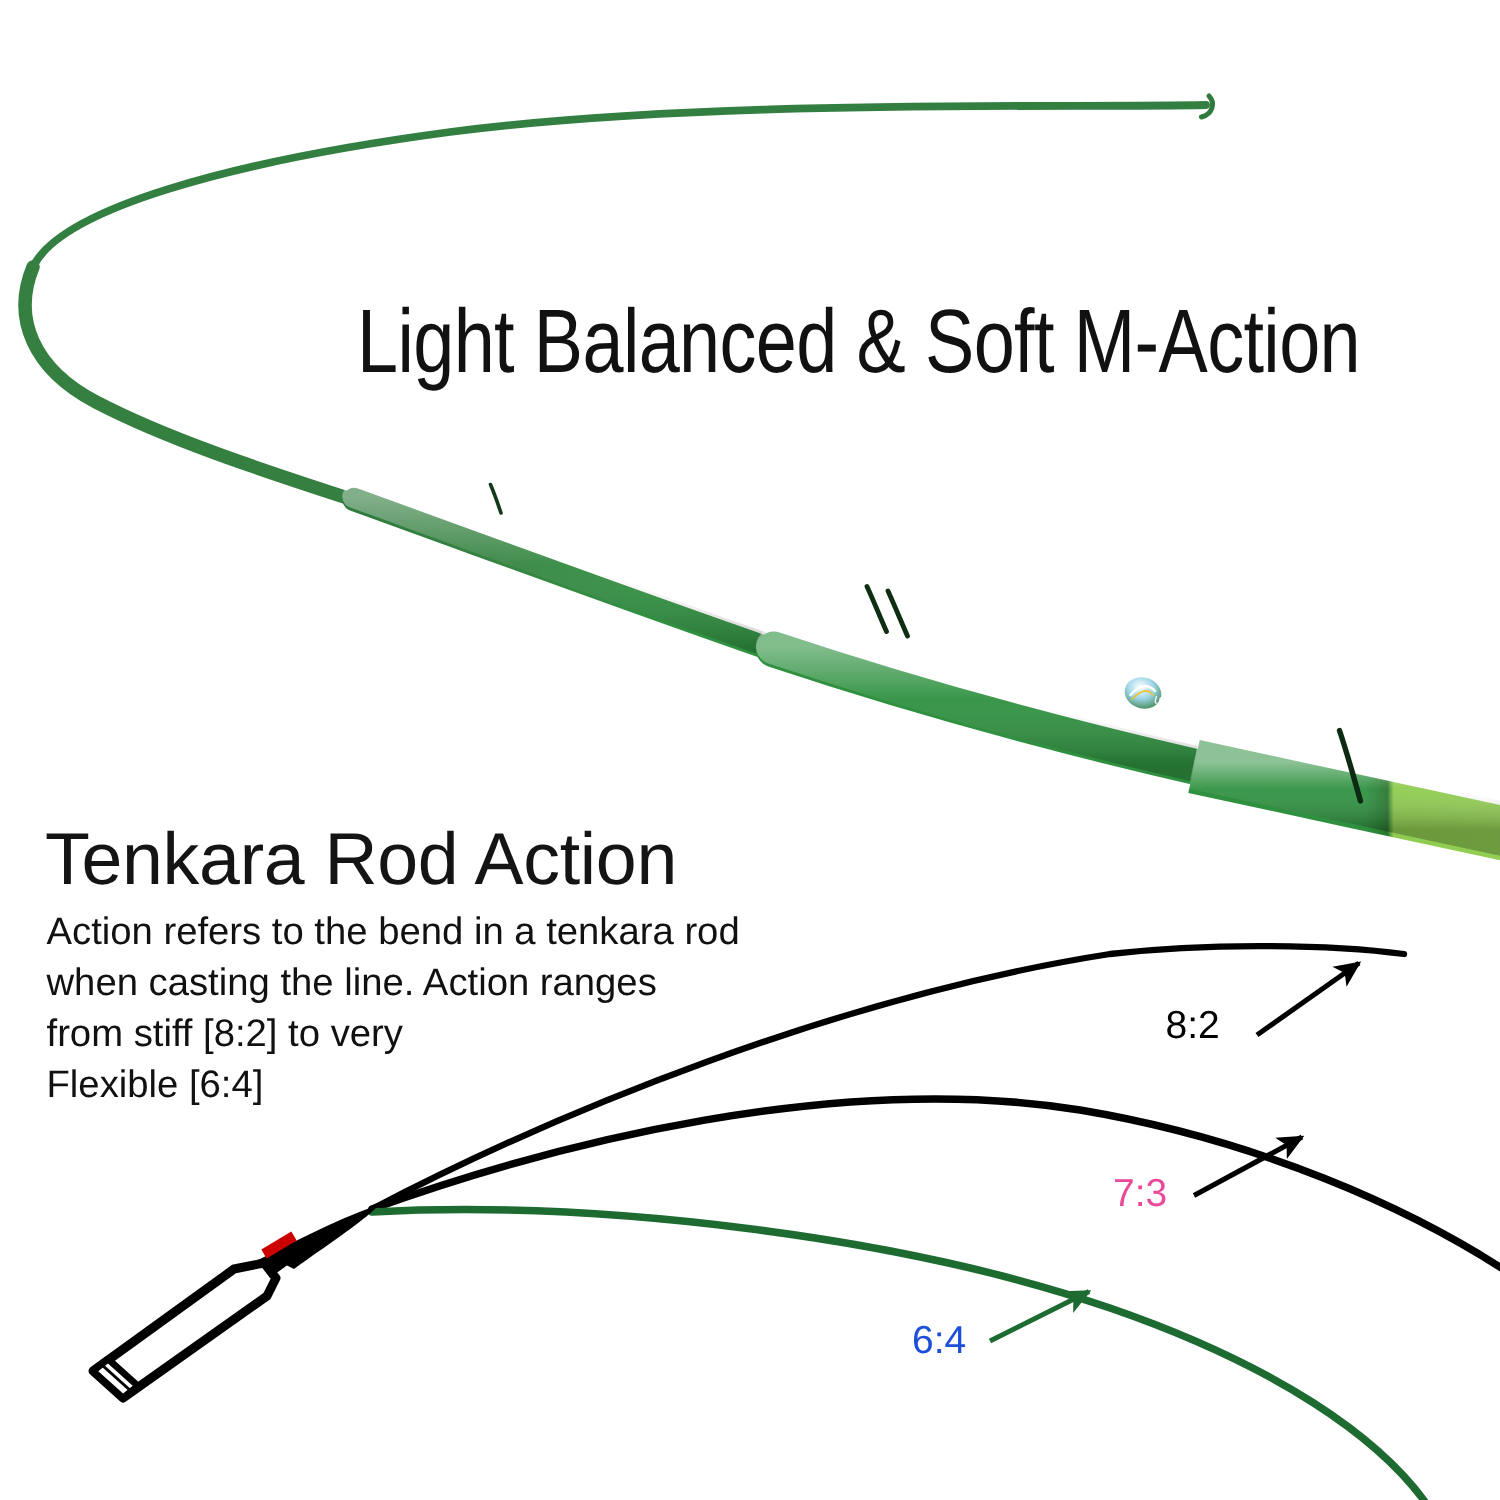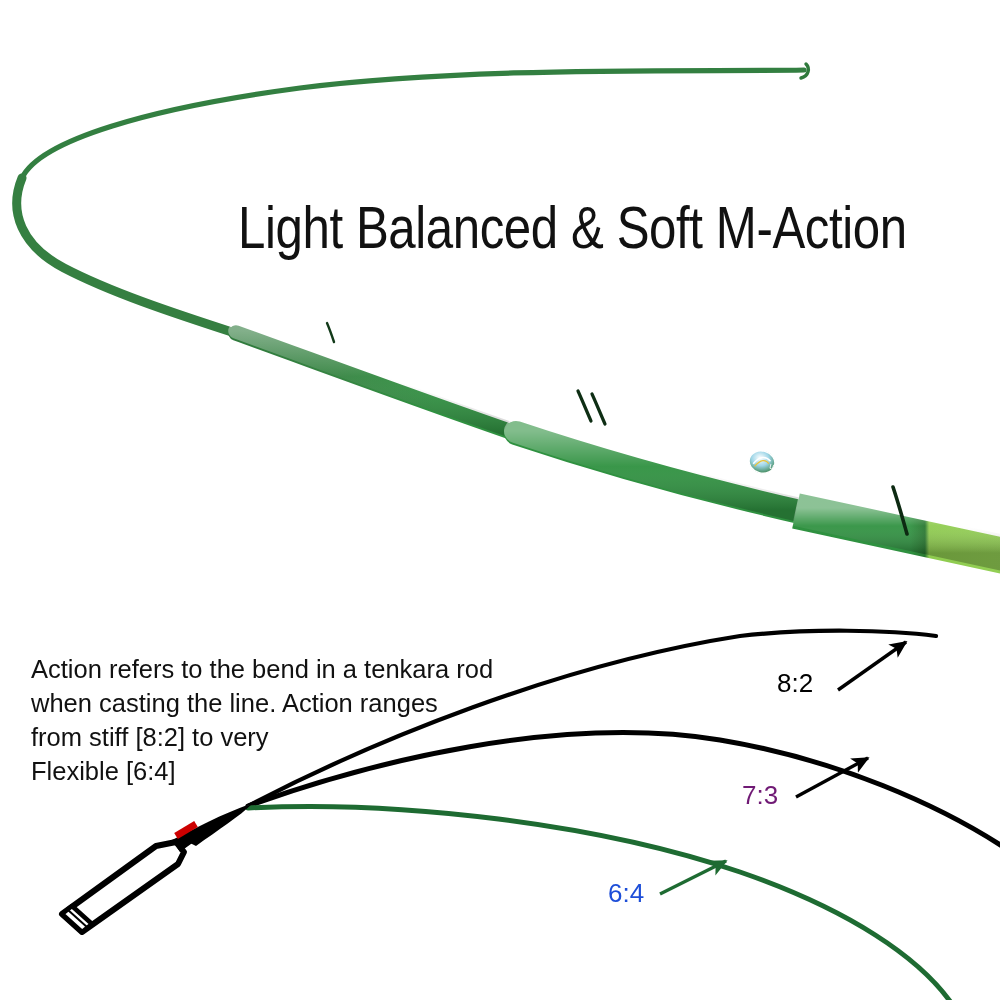--- a/index.html
+++ b/index.html
@@ -43,32 +43,32 @@
   #section-title {
     left: 30px;
     top: 545px;
     font-size: 49px;
     font-weight: 400;
     color: #141414;
     letter-spacing: -0.2px;
   }
   #body-copy {
     left: 31px;
-    top: 652px;
+    top: 604px;
     font-size: 25.5px;
     line-height: 34px;
     color: #111111;
     font-weight: 400;
   }
   .curve-label {
     font-size: 26px;
     font-weight: 400;
   }
   #label-82 { left: 777px; top: 668px; color: #000000; }
-  #label-73 { left: 742px; top: 780px; color: #701a75; }
+  #label-73 { left: 742px; top: 780px; color: #ec4899; }
   #label-64 { left: 608px; top: 878px; color: #1d4ed8; }
 </style>
 </head>
 <body>
 
 <div id="page">
 
   <svg id="scene" viewBox="0 0 1000 1000" xmlns="http://www.w3.org/2000/svg">
 
     <defs>
@@ -174,20 +174,21 @@
       </g>
 
       <path d="M 838 690 L 906 642" stroke="#000000" stroke-width="3.4" fill="none" marker-end="url(#arrowBlack)"></path>
       <path d="M 796 797 L 868 758" stroke="#000000" stroke-width="3.4" fill="none" marker-end="url(#arrowBlack)"></path>
       <path d="M 660 894 L 726 861" stroke="#1e6b32" stroke-width="3.4" fill="none" marker-end="url(#arrowGreen)"></path>
     </g>
   </svg>
 
   <div class="txt" id="hero-title">Light Balanced &amp; Soft M-Action</div>
 
+  <div class="txt" id="section-title">Tenkara Rod Action</div>
 
   <div class="txt" id="body-copy">Action refers to the bend in a tenkara rod
 when casting the line. Action ranges
 from stiff [8:2] to very
 Flexible [6:4]</div>
 
   <div class="txt curve-label" id="label-82">8:2</div>
 
   <div class="txt curve-label" id="label-73">7:3</div>
 

